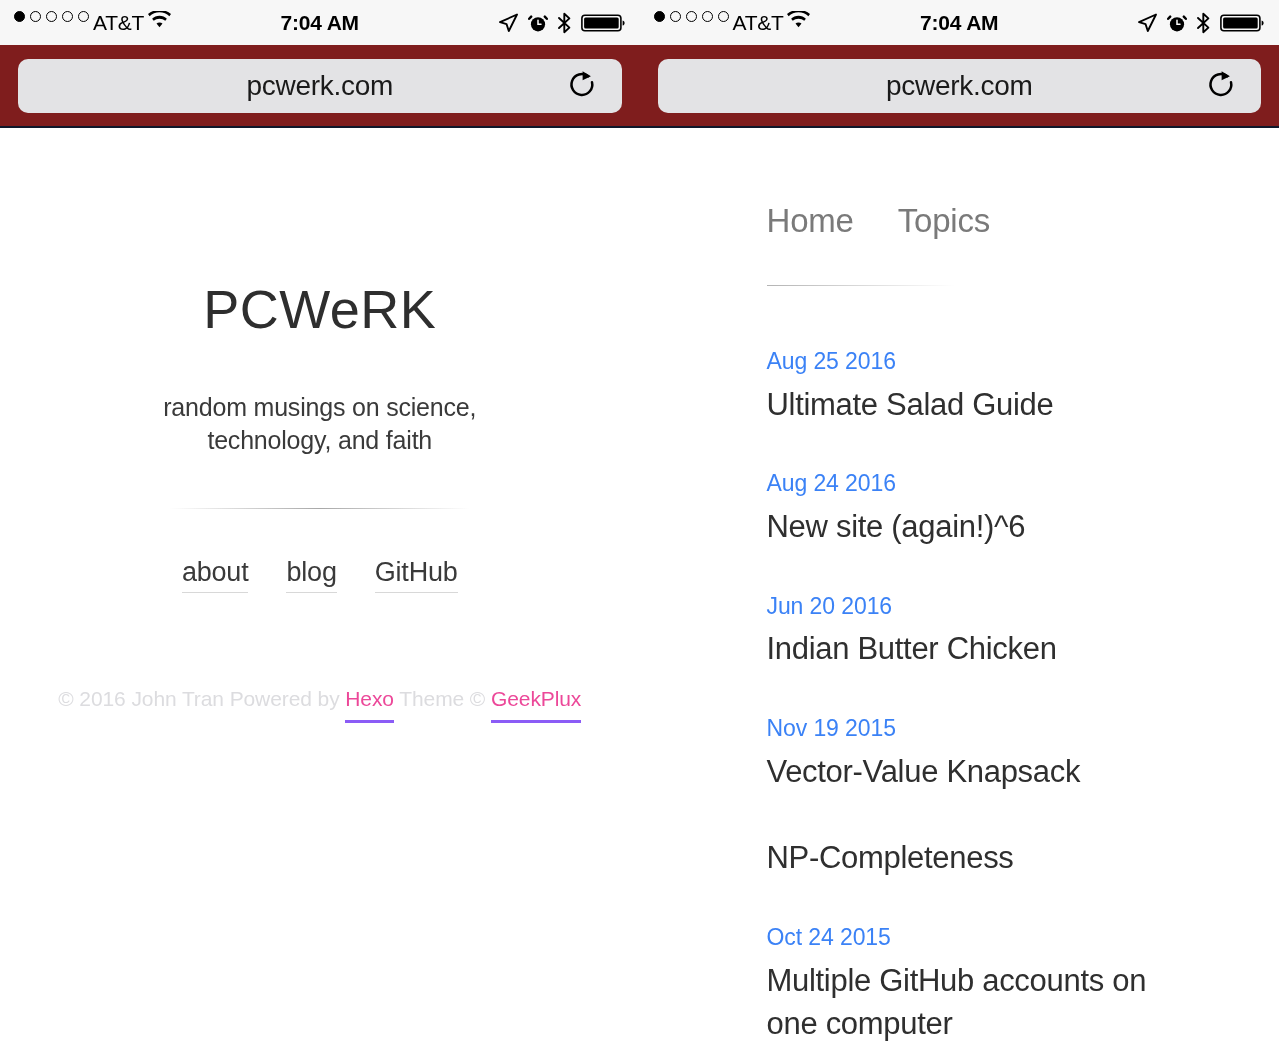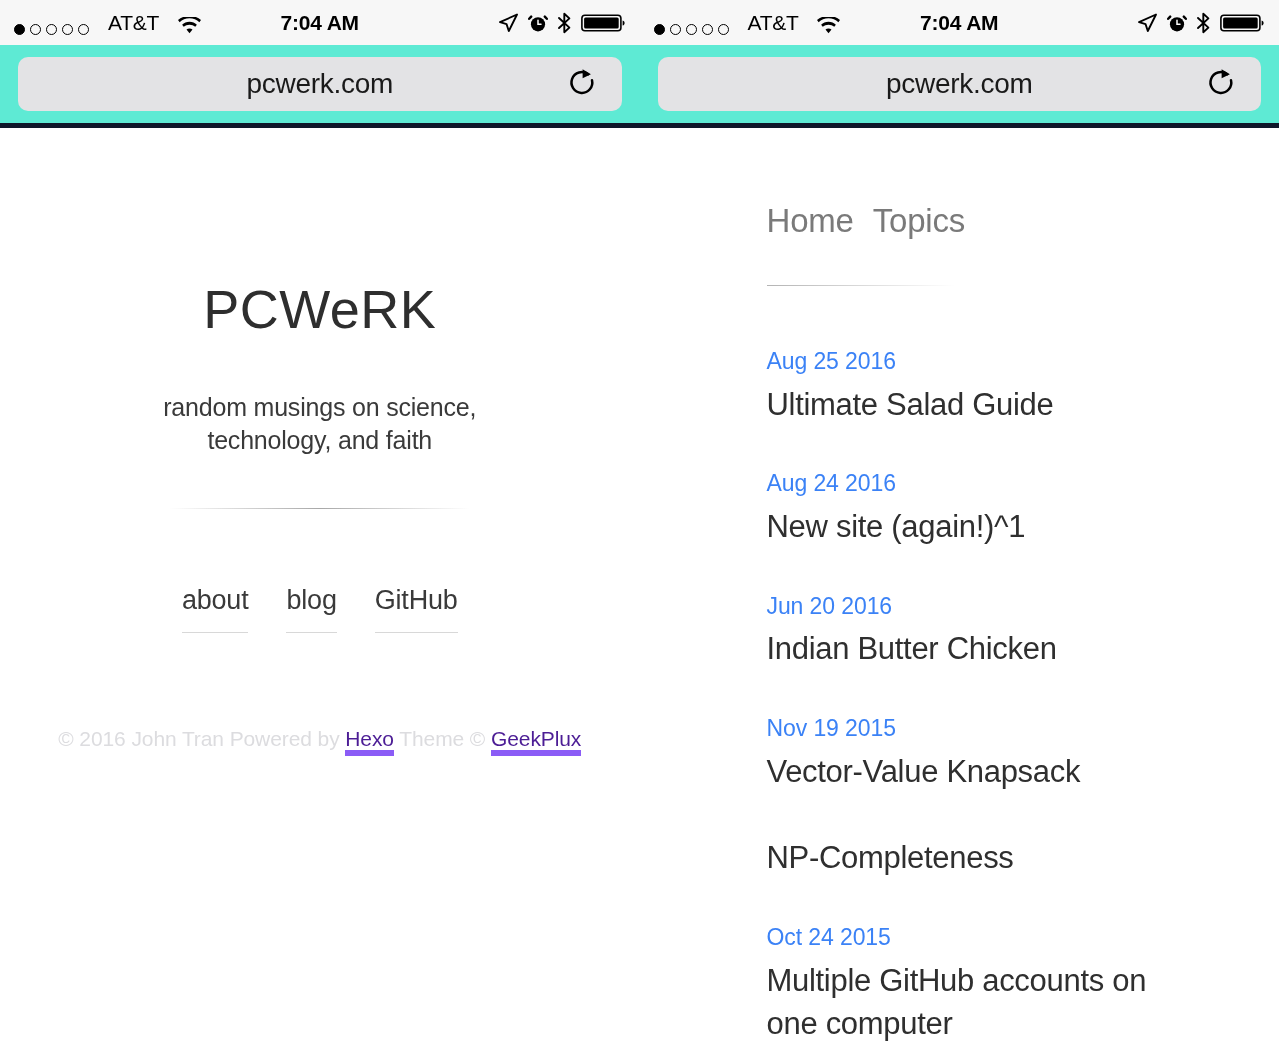--- a/index.html
+++ b/index.html
@@ -17,41 +17,41 @@
   .pane.right { }
 
   
   .statusbar {
     position:relative;
     height:45px;
     background:#f7f7f7;
     display:flex; align-items:center;
     padding:0 14px;
   }
-  .sb-left { display:flex; align-items:flex-end; gap:19px; flex:0 0 auto; }
+  .sb-left { display:flex; align-items:flex-start; gap:4px; flex:0 0 auto; }
   .dots { display:flex; align-items:center; gap:5px; }
   .dot { width:11px; height:11px; border-radius:50%; border:1.6px solid #000; }
   .dot.filled { background:#000; }
   .carrier { font-size:21px; color:#000; letter-spacing:-0.3px; font-weight:400; }
   .wifi { width:23px; height:18px; display:block; }
 
   .sb-time {
     position:absolute; left:0; right:0; top:0; height:45px;
     display:flex; align-items:center; justify-content:center;
     font-size:21px; font-weight:700; color:#000; letter-spacing:-0.2px;
     pointer-events:none;
   }
   .sb-right { margin-left:auto; display:flex; align-items:center; gap:9px; z-index:2; }
   .ic { display:block; }
 
   
   .toolbar {
     height:83px;
-    background:#5eead4;
-    border-bottom:5px solid #0f172a;
+    background:#7f1d1d;
+    border-bottom:2px solid #0f172a;
     display:flex; align-items:center;
     padding:0 18px;
   }
   .urlfield {
     position:relative;
     flex:1; height:54px;
     background:#e3e3e5;
     border-radius:10px;
     display:flex; align-items:center; justify-content:center;
   }
@@ -84,37 +84,36 @@
   .fade-rule {
     width:300px; height:1px; margin:52px auto 0;
     background:linear-gradient(to right, rgba(255,255,255,0), #a8a8a8, rgba(255,255,255,0));
   }
   .site-nav {
     margin-top:48px;
     display:flex; justify-content:center; align-items:baseline; gap:38px;
   }
   .site-nav a {
     font-size:27px; color:#3a3a3a; text-decoration:none;
-    border-bottom:1px solid #d8d8d8; padding-bottom:16px;
+    border-bottom:1px solid #d8d8d8; padding-bottom:4px;
     letter-spacing:-0.2px;
-    margin-top:28px;
   }
   .site-footer {
     margin-top:94px; text-align:center;
     font-size:21px; color:#dcdcdf; letter-spacing:-0.1px;
     white-space:nowrap;
   }
   .site-footer a {
-    color:#4c1d95; text-decoration:none;
-    border-bottom:6px solid #8b5cf6; padding-bottom:0;
+    color:#ec4899; text-decoration:none;
+    border-bottom:3px solid #8b5cf6; padding-bottom:10px;
   }
 
   
   .archive { padding:74px 0 0 127px; }
-  .tabs { display:flex; align-items:baseline; gap:19px; }
+  .tabs { display:flex; align-items:baseline; gap:44px; }
   .tab {
     font-size:33px; font-weight:300; color:#7a7a7a;
     text-decoration:none; letter-spacing:-0.2px;
   }
   .tabs-rule {
     width:188px; height:1px; margin-top:45px;
     background:linear-gradient(to right, #b4b4b4, rgba(255,255,255,0));
   }
   .posts { margin-top:62px; }
   .post { margin-bottom:44px; }
@@ -271,21 +270,21 @@
         </div>
         <div class="tabs-rule"></div>
 
         <div class="posts">
           <div class="post">
             <div class="post-date">Aug 25 2016</div>
             <a href="#" class="post-title">Ultimate Salad Guide</a>
           </div>
           <div class="post">
             <div class="post-date">Aug 24 2016</div>
-            <a href="#" class="post-title">New site (again!)^1</a>
+            <a href="#" class="post-title">New site (again!)^6</a>
           </div>
           <div class="post">
             <div class="post-date">Jun 20 2016</div>
             <a href="#" class="post-title">Indian Butter Chicken</a>
           </div>
           <div class="post">
             <div class="post-date">Nov 19 2015</div>
             <a href="#" class="post-title">Vector-Value Knapsack</a>
           </div>
           <div class="post">

